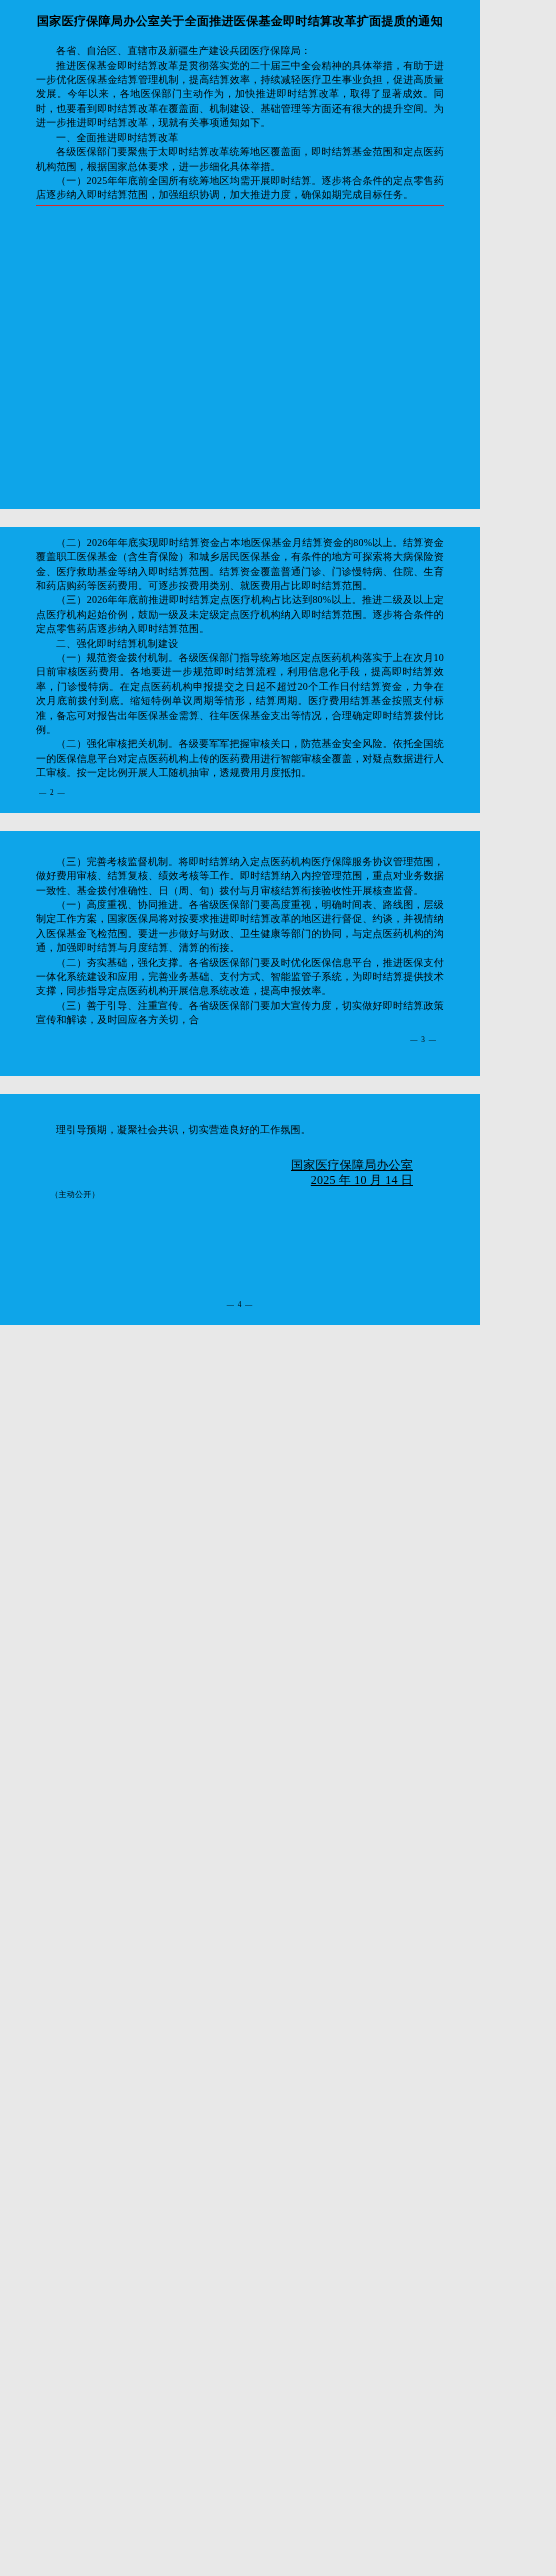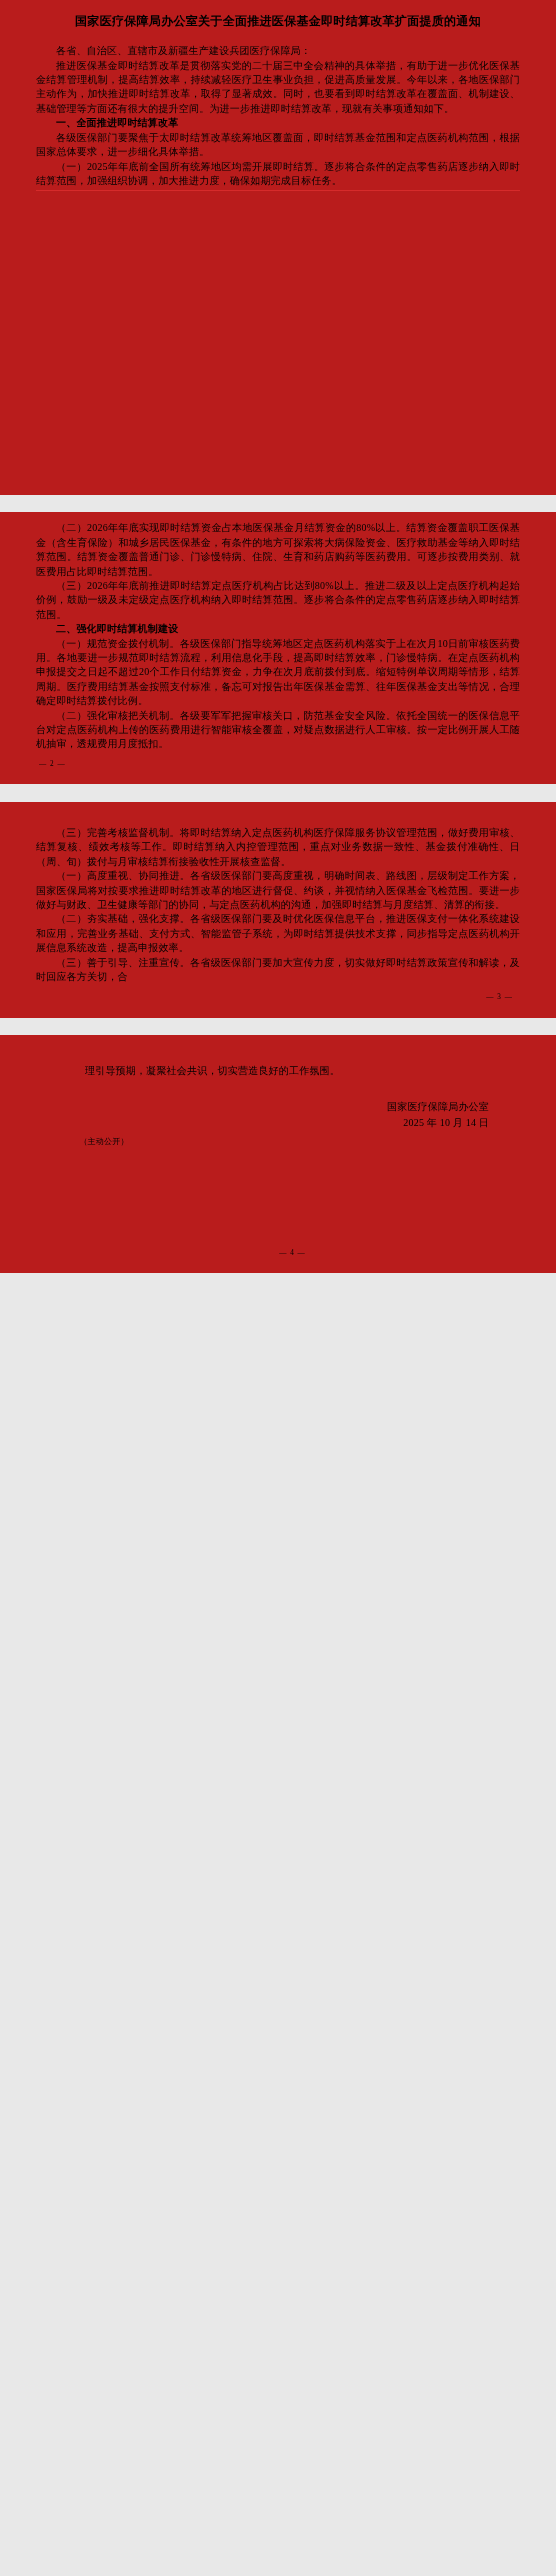--- a/index.html
+++ b/index.html
@@ -5,22 +5,22 @@
   html, body {
     margin: 0;
     padding: 0;
     background: #e8e8e8;
   }
   body {
     width: 556px;
     font-family: "Liberation Serif", "DejaVu Serif", serif;
   }
   .page {
-    width: 556px;
-    background: #b91c1c;
+    width: 480px;
+    background: #0ea5e9;
     position: relative;
     box-sizing: border-box;
   }
   .page-inner {
     padding: 0 36px;
     box-sizing: border-box;
   }
   .gap {
     width: 556px;
     background: #e8e8e8;
@@ -40,21 +40,21 @@
   p.para {
     font-size: 10px;
     line-height: 14.4px;
     color: #000;
     margin: 0 0 0 0;
     text-align: justify;
     text-indent: 2em;
     letter-spacing: 0.2px;
   }
   p.para.bold {
-    font-weight: bold;
+    font-weight: normal;
   }
   .spacer-sm { height: 5.2px; }
   .underline-red {
     border-bottom: 1px solid #d62b2b;
     width: 100%;
     margin-top: 2.1px;
   }
   .page-num {
     text-align: center;
     font-size: 7.2px;
@@ -65,27 +65,28 @@
   .page-num.right {
     text-align: right;
     padding-right: 7.2px;
   }
   .sign-block {
     margin-top: 20.6px;
     text-align: right;
     padding-right: 31px;
   }
   .sign-block .line {
-    font-size: 10px;
+    font-size: 12px;
     line-height: 15.5px;
     color: #000;
     letter-spacing: 0.2px;
+    text-decoration: underline;
   }
   .footer-note {
-    margin-top: 6px;
+    margin-top: 0;
     font-size: 8px;
     color: #000;
     padding-left: 14.4px;
     letter-spacing: 0.2px;
   }
   .blank-fill { }
 </style>
 </head>
 <body>
 
@@ -111,33 +112,33 @@
     <p class="para">（三）2026年年底前推进即时结算定点医疗机构占比达到80%以上。推进二级及以上定点医疗机构起始价例，鼓励一级及未定级定点医疗机构纳入即时结算范围。逐步将合条件的定点零售药店逐步纳入即时结算范围。</p>
     <p class="para bold">二、强化即时结算机制建设</p>
     <p class="para">（一）规范资金拨付机制。各级医保部门指导统筹地区定点医药机构落实于上在次月10日前审核医药费用。各地要进一步规范即时结算流程，利用信息化手段，提高即时结算效率，门诊慢特病。在定点医药机构申报提交之日起不超过20个工作日付结算资金，力争在次月底前拨付到底。缩短特例单议周期等情形，结算周期。医疗费用结算基金按照支付标准，备忘可对报告出年医保基金需算、往年医保基金支出等情况，合理确定即时结算拨付比例。</p>
     <p class="para">（二）强化审核把关机制。各级要军军把握审核关口，防范基金安全风险。依托全国统一的医保信息平台对定点医药机构上传的医药费用进行智能审核全覆盖，对疑点数据进行人工审核。按一定比例开展人工随机抽审，透规费用月度抵扣。</p>
     <div class="page-num" style="text-align:left;padding-left:3.1px;">— 2 —</div>
   </div>
 </div>
 
 <div class="gap"></div>
 
-<div class="page" style="padding-top:24px;padding-bottom:6px;">
+<div class="page" style="padding-top:24px;padding-bottom:21px;">
   <div class="page-inner">
     <p class="para">（三）完善考核监督机制。将即时结算纳入定点医药机构医疗保障服务协议管理范围，做好费用审核、结算复核、绩效考核等工作。即时结算纳入内控管理范围，重点对业务数据一致性、基金拨付准确性、日（周、旬）拨付与月审核结算衔接验收性开展核查监督。</p>
     <p class="para">（一）高度重视、协同推进。各省级医保部门要高度重视，明确时间表、路线图，层级制定工作方案，国家医保局将对按要求推进即时结算改革的地区进行督促、约谈，并视情纳入医保基金飞检范围。要进一步做好与财政、卫生健康等部门的协同，与定点医药机构的沟通，加强即时结算与月度结算、清算的衔接。</p>
     <p class="para">（二）夯实基础，强化支撑。各省级医保部门要及时优化医保信息平台，推进医保支付一体化系统建设和应用，完善业务基础、支付方式、智能监管子系统，为即时结算提供技术支撑，同步指导定点医药机构开展信息系统改造，提高申报效率。</p>
     <p class="para">（三）善于引导、注重宣传。各省级医保部门要加大宣传力度，切实做好即时结算政策宣传和解读，及时回应各方关切，合</p>
     <div class="page-num right">— 3 —</div>
   </div>
 </div>
 
 <div class="gap"></div>
 
-<div class="page" style="padding-top:29px;padding-bottom:5.2px;padding-left:29px;">
+<div class="page" style="padding-top:29px;padding-bottom:5.2px;">
   <div class="page-inner">
     <p class="para">理引导预期，凝聚社会共识，切实营造良好的工作氛围。</p>
     <div class="sign-block">
       <div class="line">国家医疗保障局办公室</div>
       <div class="line">2025 年 10 月 14 日</div>
     </div>
     <div class="footer-note">（主动公开）</div>
     <div style="height:93px;" class="blank-fill"></div>
     <div class="page-num">— 4 —</div>
   </div>

